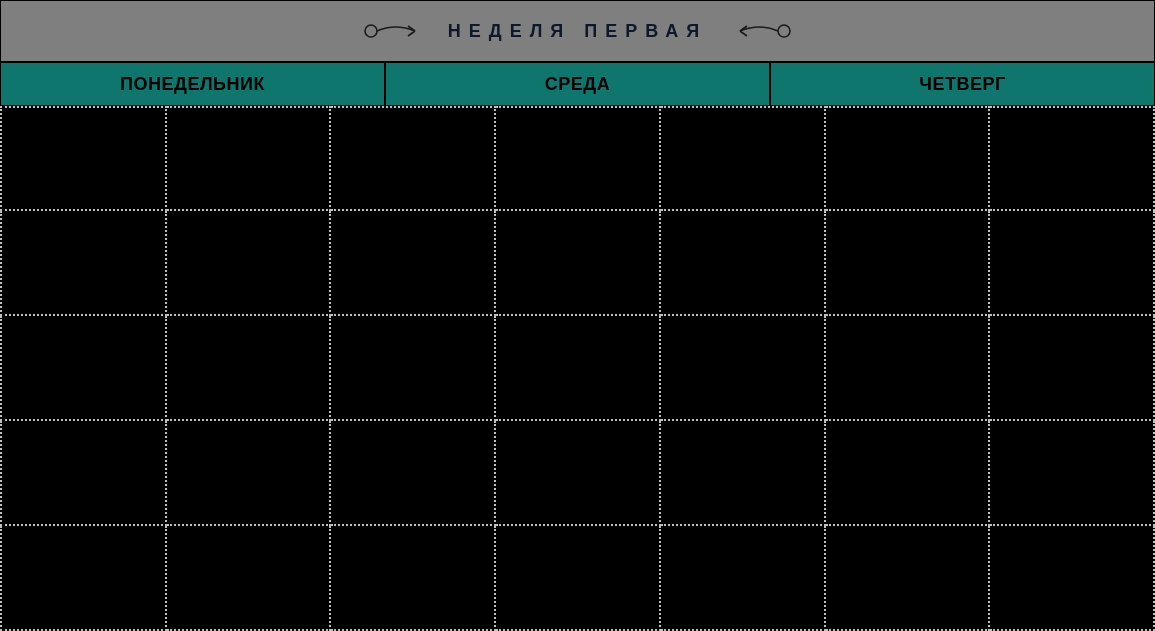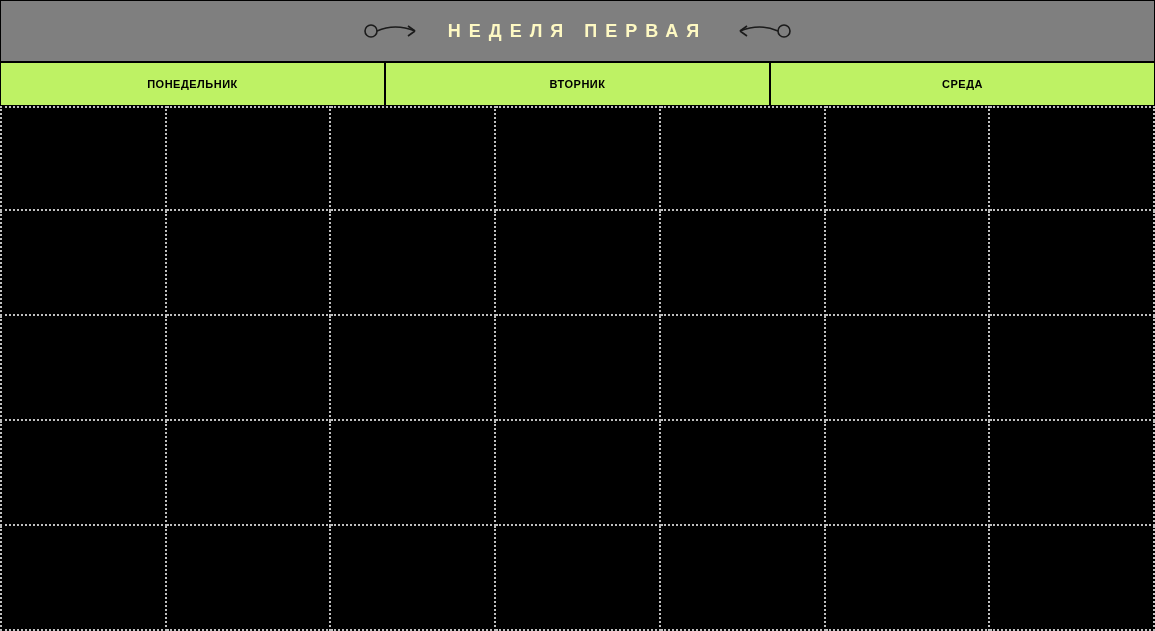--- a/index.html
+++ b/index.html
@@ -21,41 +21,41 @@
     display: flex;
     align-items: center;
     justify-content: center;
     gap: 18px;
     border: 1px solid #000;
   }
   .title-bar .title-text {
     font-size: 18px;
     letter-spacing: 8px;
     font-weight: bold;
-    color: #fef9c3;
+    color: #0f172a;
     text-transform: uppercase;
   }
   .flourish {
     display: inline-flex;
     align-items: center;
   }
   .flourish svg { display: block; }
 
   .day-header-row {
     display: flex;
     height: 44px;
   }
   .day-header {
     flex: 1 1 0;
-    background: #bef264;
+    background: #0f766e;
     border: 1px solid #000;
     display: flex;
     align-items: center;
     justify-content: center;
-    font-size: 11px;
+    font-size: 18px;
     font-weight: bold;
     letter-spacing: 0.5px;
     color: #000;
     text-transform: uppercase;
   }
 
   .grid-body {
     flex: 1 1 auto;
     display: flex;
     flex-direction: column;
@@ -99,22 +99,22 @@
           <path d="M15 11 L22 6 M15 11 L22 16"></path>
           <path d="M15 11 Q 35 3 53 11"></path>
           <circle cx="59" cy="11" r="6"></circle>
         </g>
       </svg>
     </span>
   </div>
 
   <div class="day-header-row">
     <div class="day-header">ПОНЕДЕЛЬНИК</div>
-    <div class="day-header">ВТОРНИК</div>
     <div class="day-header">СРЕДА</div>
+    <div class="day-header">ЧЕТВЕРГ</div>
   </div>
 
   <div class="grid-body">
     <div class="grid-row">
       <div class="grid-cell"></div>
       <div class="grid-cell"></div>
       <div class="grid-cell"></div>
       <div class="grid-cell"></div>
       <div class="grid-cell"></div>
       <div class="grid-cell"></div>

